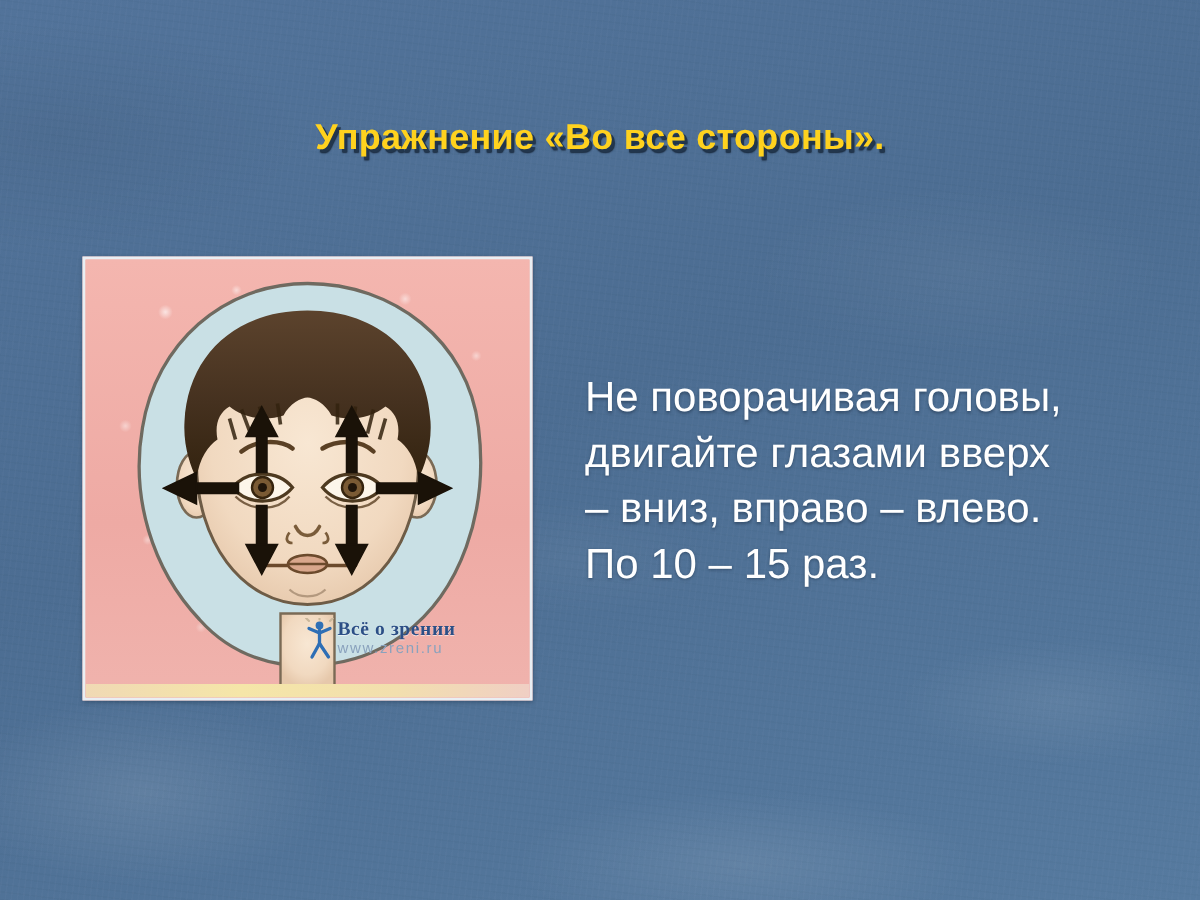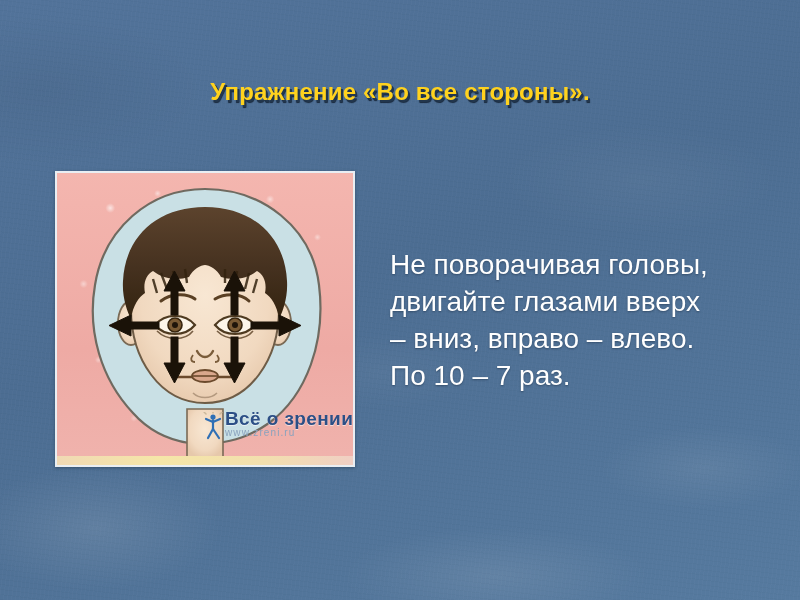--- a/index.html
+++ b/index.html
@@ -112,26 +112,27 @@
   
   #watermark {
     position: absolute;
     left: 168px;
     top: 238px;
     width: 130px;
     text-align: left;
     pointer-events: none;
   }
   #wm-main {
-    font-size: 19px;
+    font-size: 13px;
     font-weight: bold;
     color: #2c4f86;
     letter-spacing: 0.4px;
     line-height: 16px;
     text-shadow: 0 1px 0 rgba(255,255,255,0.55);
+    font-family: Liberation Serif, serif;
   }
   #wm-url {
     font-size: 10px;
     color: #8aa2bd;
     letter-spacing: 1.1px;
     line-height: 12px;
   }
   #wm-figure { position: absolute; left: -22px; top: 1px; }
 </style>
 </head>
@@ -286,15 +287,15 @@
           <path d="M3 2 L1 0"></path>
           <path d="M10 1 L10 -1"></path>
           <path d="M17 2 L19 0"></path>
         </g>
       </svg>
       <div id="wm-main">Всё о зрении</div>
       <div id="wm-url">www.zreni.ru</div>
     </div>
   </div>
 
-  <div id="body-text">Не поворачивая головы, двигайте глазами вверх – вниз, вправо – влево. По 10 – 7 раз.</div>
+  <div id="body-text">Не поворачивая головы, двигайте глазами вверх – вниз, вправо – влево. По 10 – 15 раз.</div>
 
 </div>
 
 </body></html>

